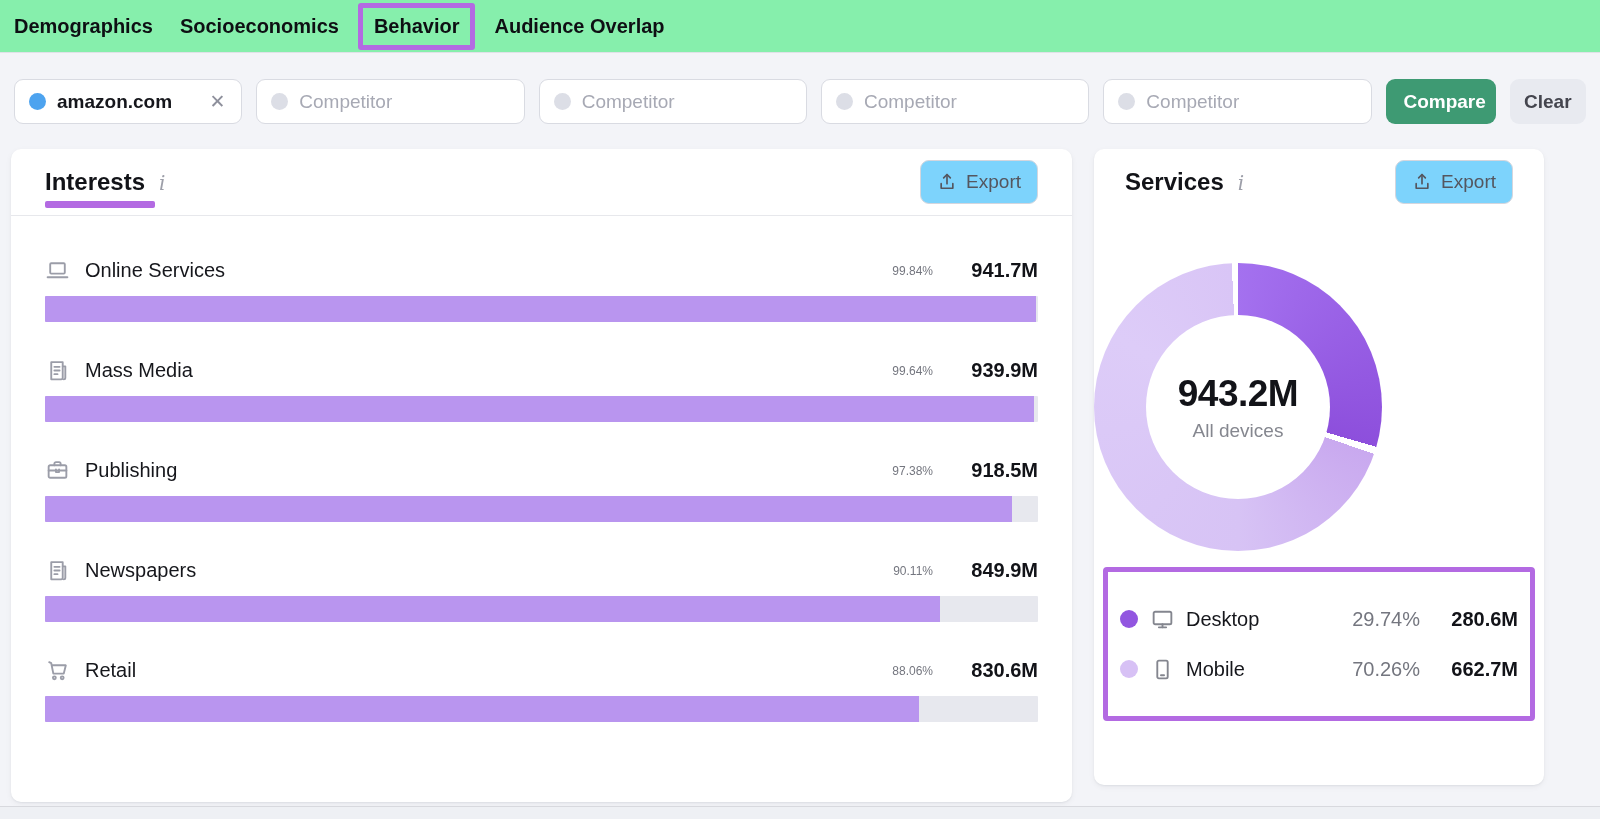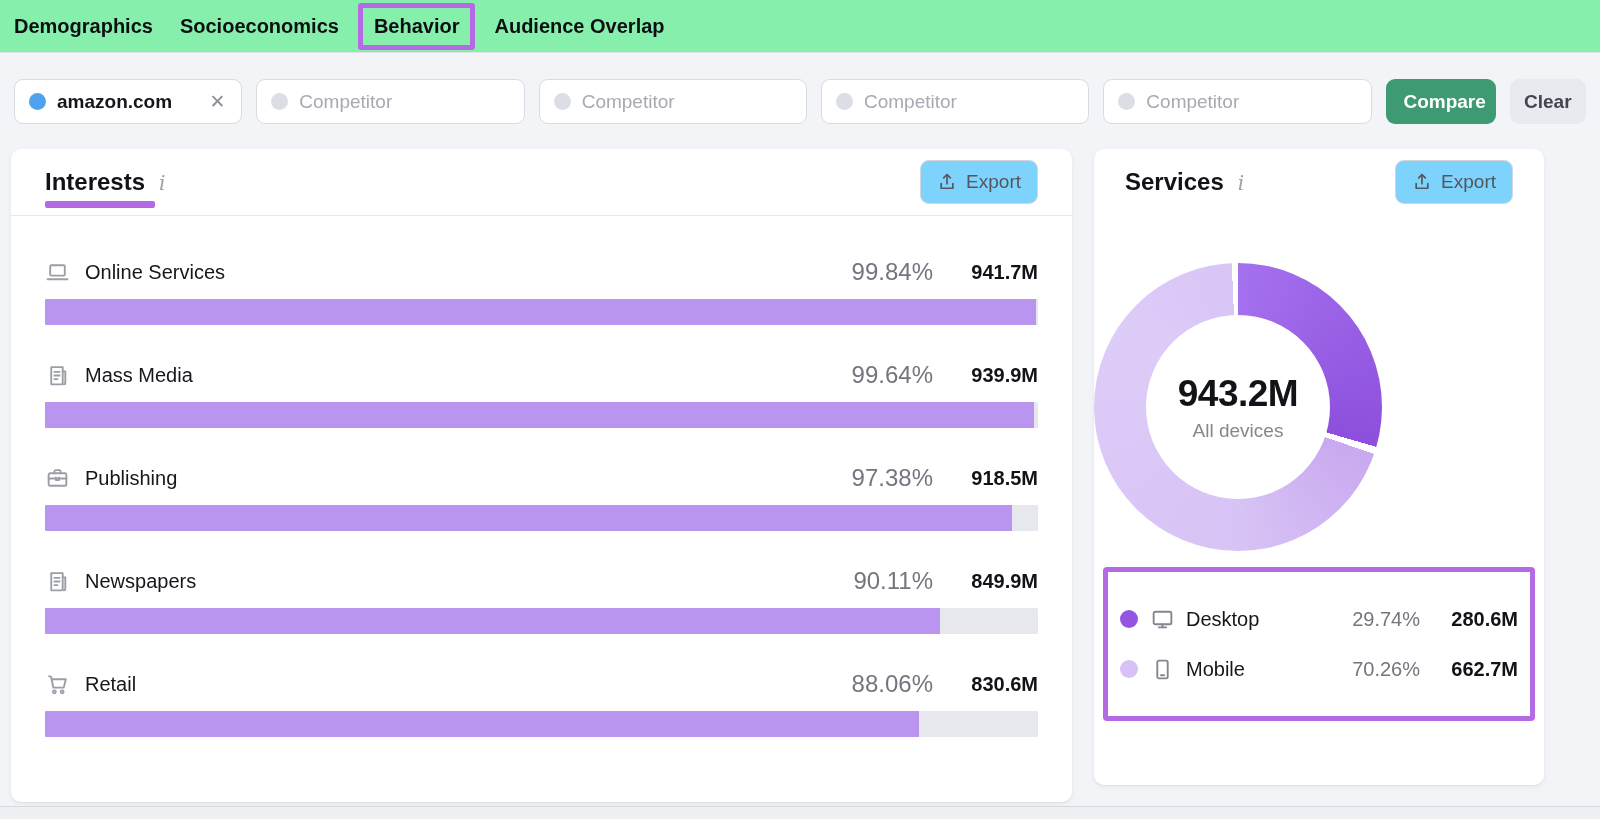--- a/index.html
+++ b/index.html
@@ -83,21 +83,21 @@
     font-family:inherit; cursor:pointer;
   }
   .export-icon { width:20px; height:20px; stroke:#54565f; fill:none; stroke-width:2; }
   .header-divider { height:1px; background:#e7e8ec; }
   
   .rows { padding:42px 34px 0 34px; }
   .irow { margin-bottom:36px; }
   .irow-top { display:flex; align-items:center; }
   .row-icon { width:25px; height:25px; stroke:#9b9da8; fill:none; stroke-width:1.8; flex:0 0 auto; }
   .irow-label { font-size:20px; color:#16171c; margin-left:15px; flex:1; }
-  .irow-pct { font-size:24px; color:#74767f; width:120px; text-align:right; }
+  .irow-pct { font-size:12px; color:#74767f; width:120px; text-align:right; }
   .irow-val { font-size:20px; color:#121318; font-weight:700; width:105px; text-align:right; }
   .bar-track {
     margin-top:13px; height:26px; background:#e7e8ee;
     overflow:hidden; border-radius:1px;
   }
   .bar-fill { height:100%; background:#b995ef; }
   
   .donut-wrap { display:flex; justify-content:flex-start; margin-top:48px; }
   .donut {
     width:288px; height:288px; border-radius:50%;

